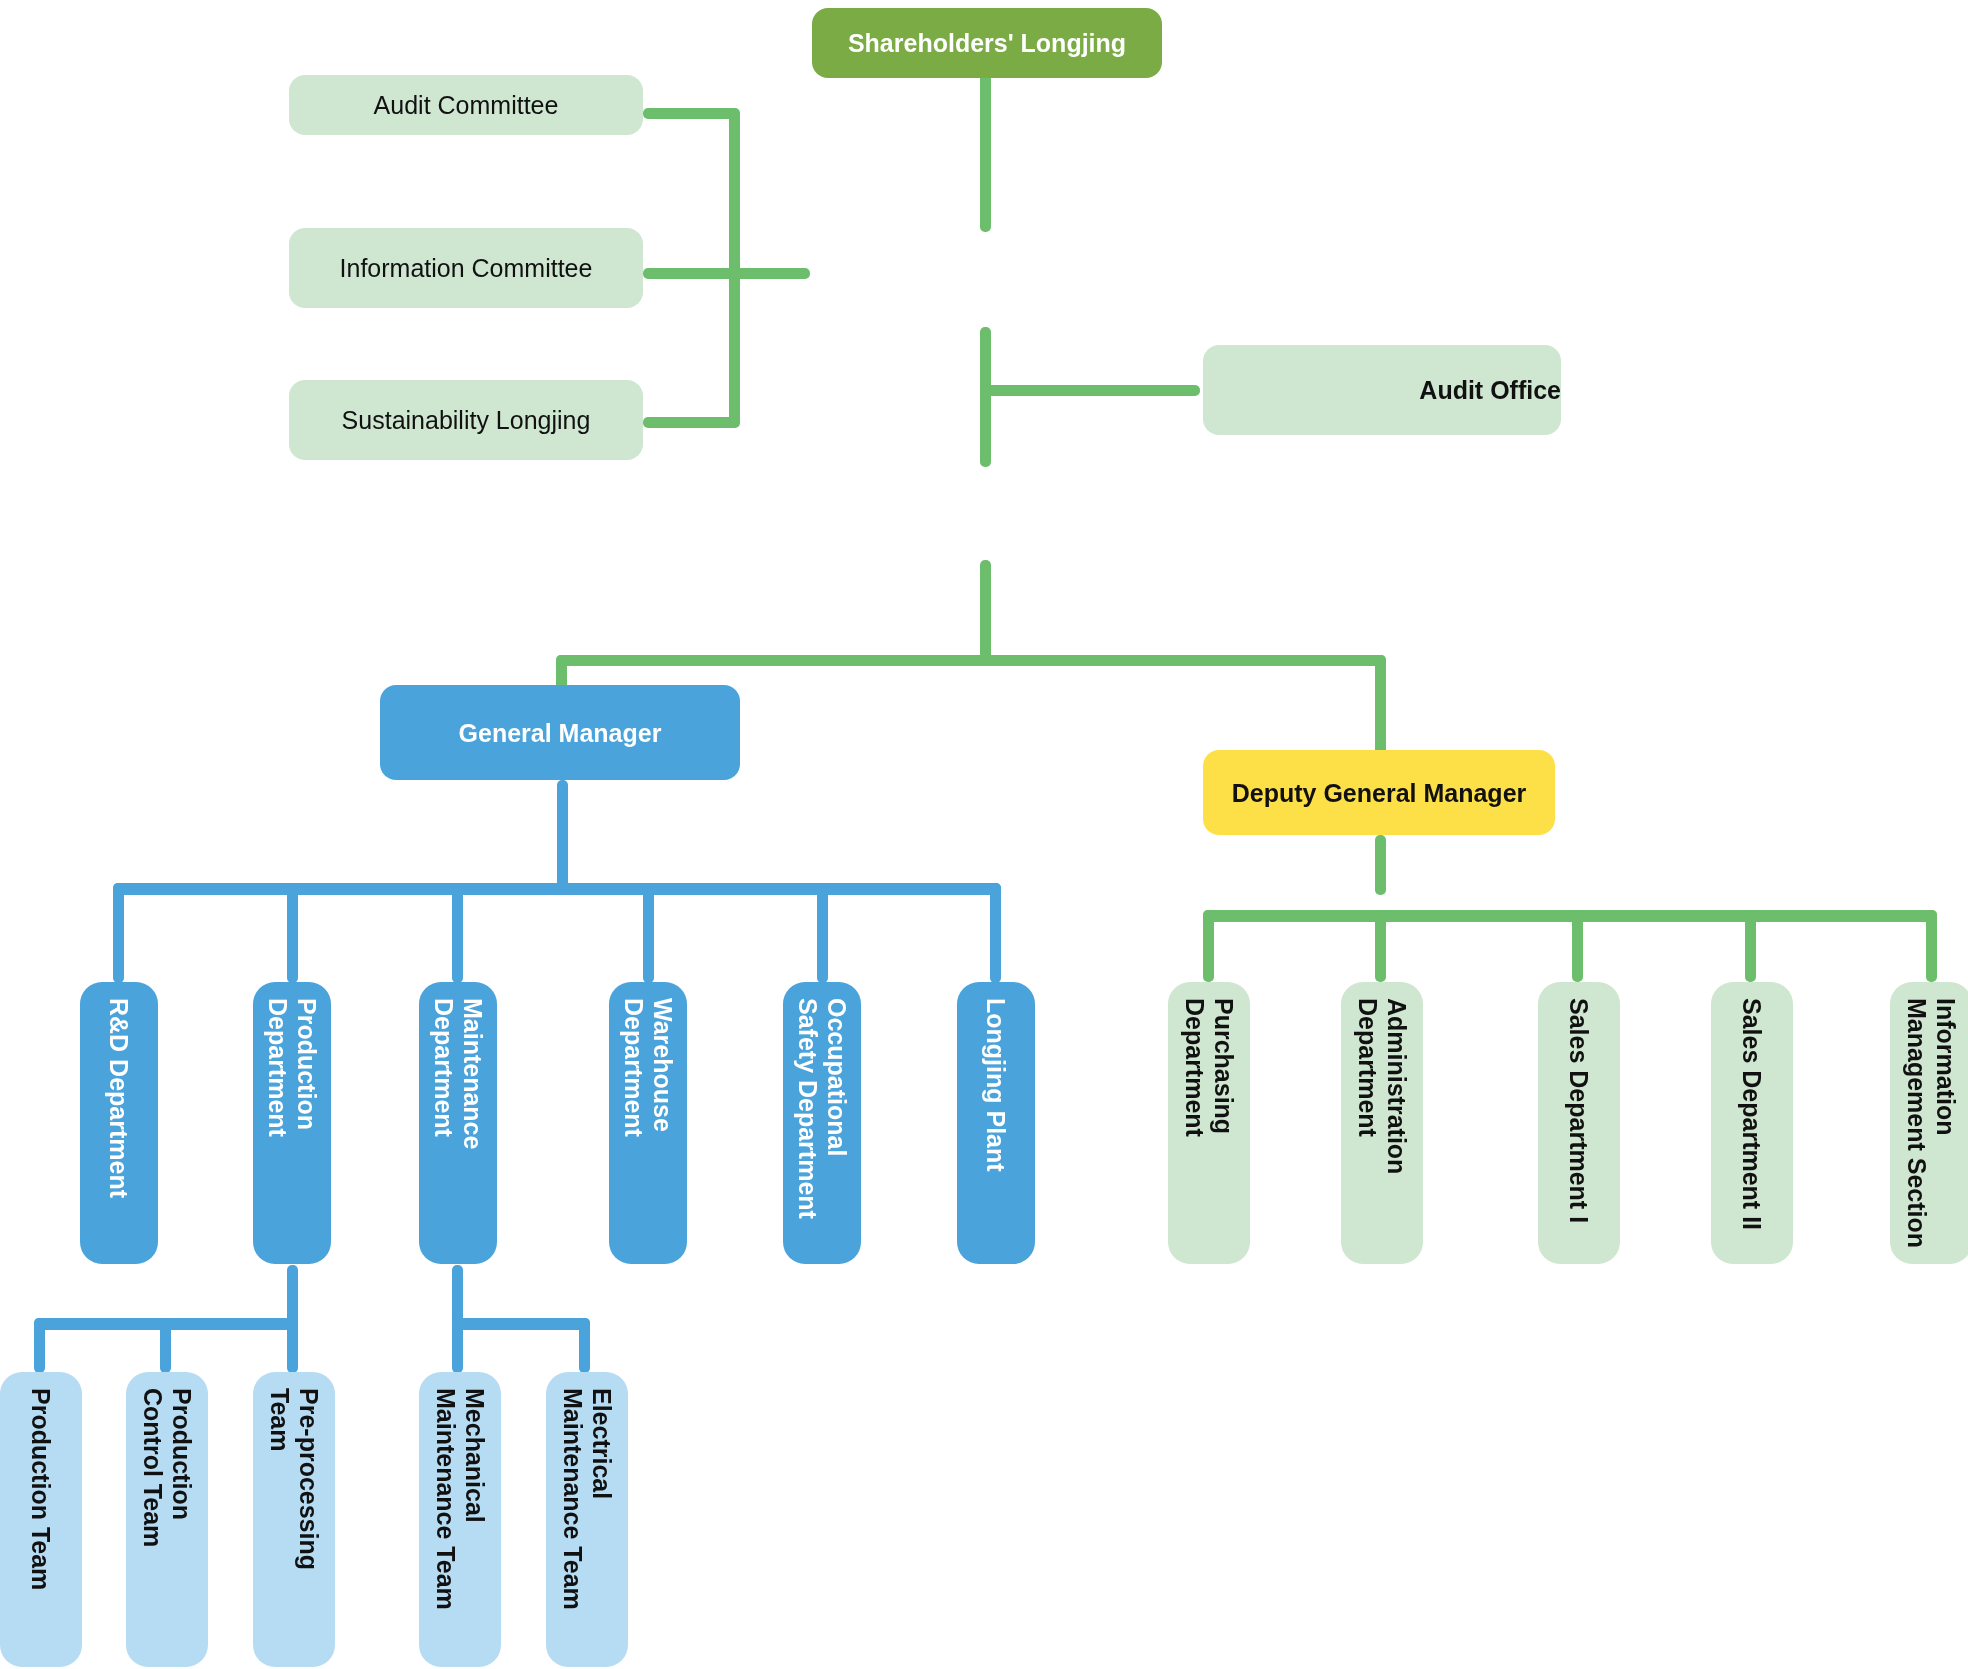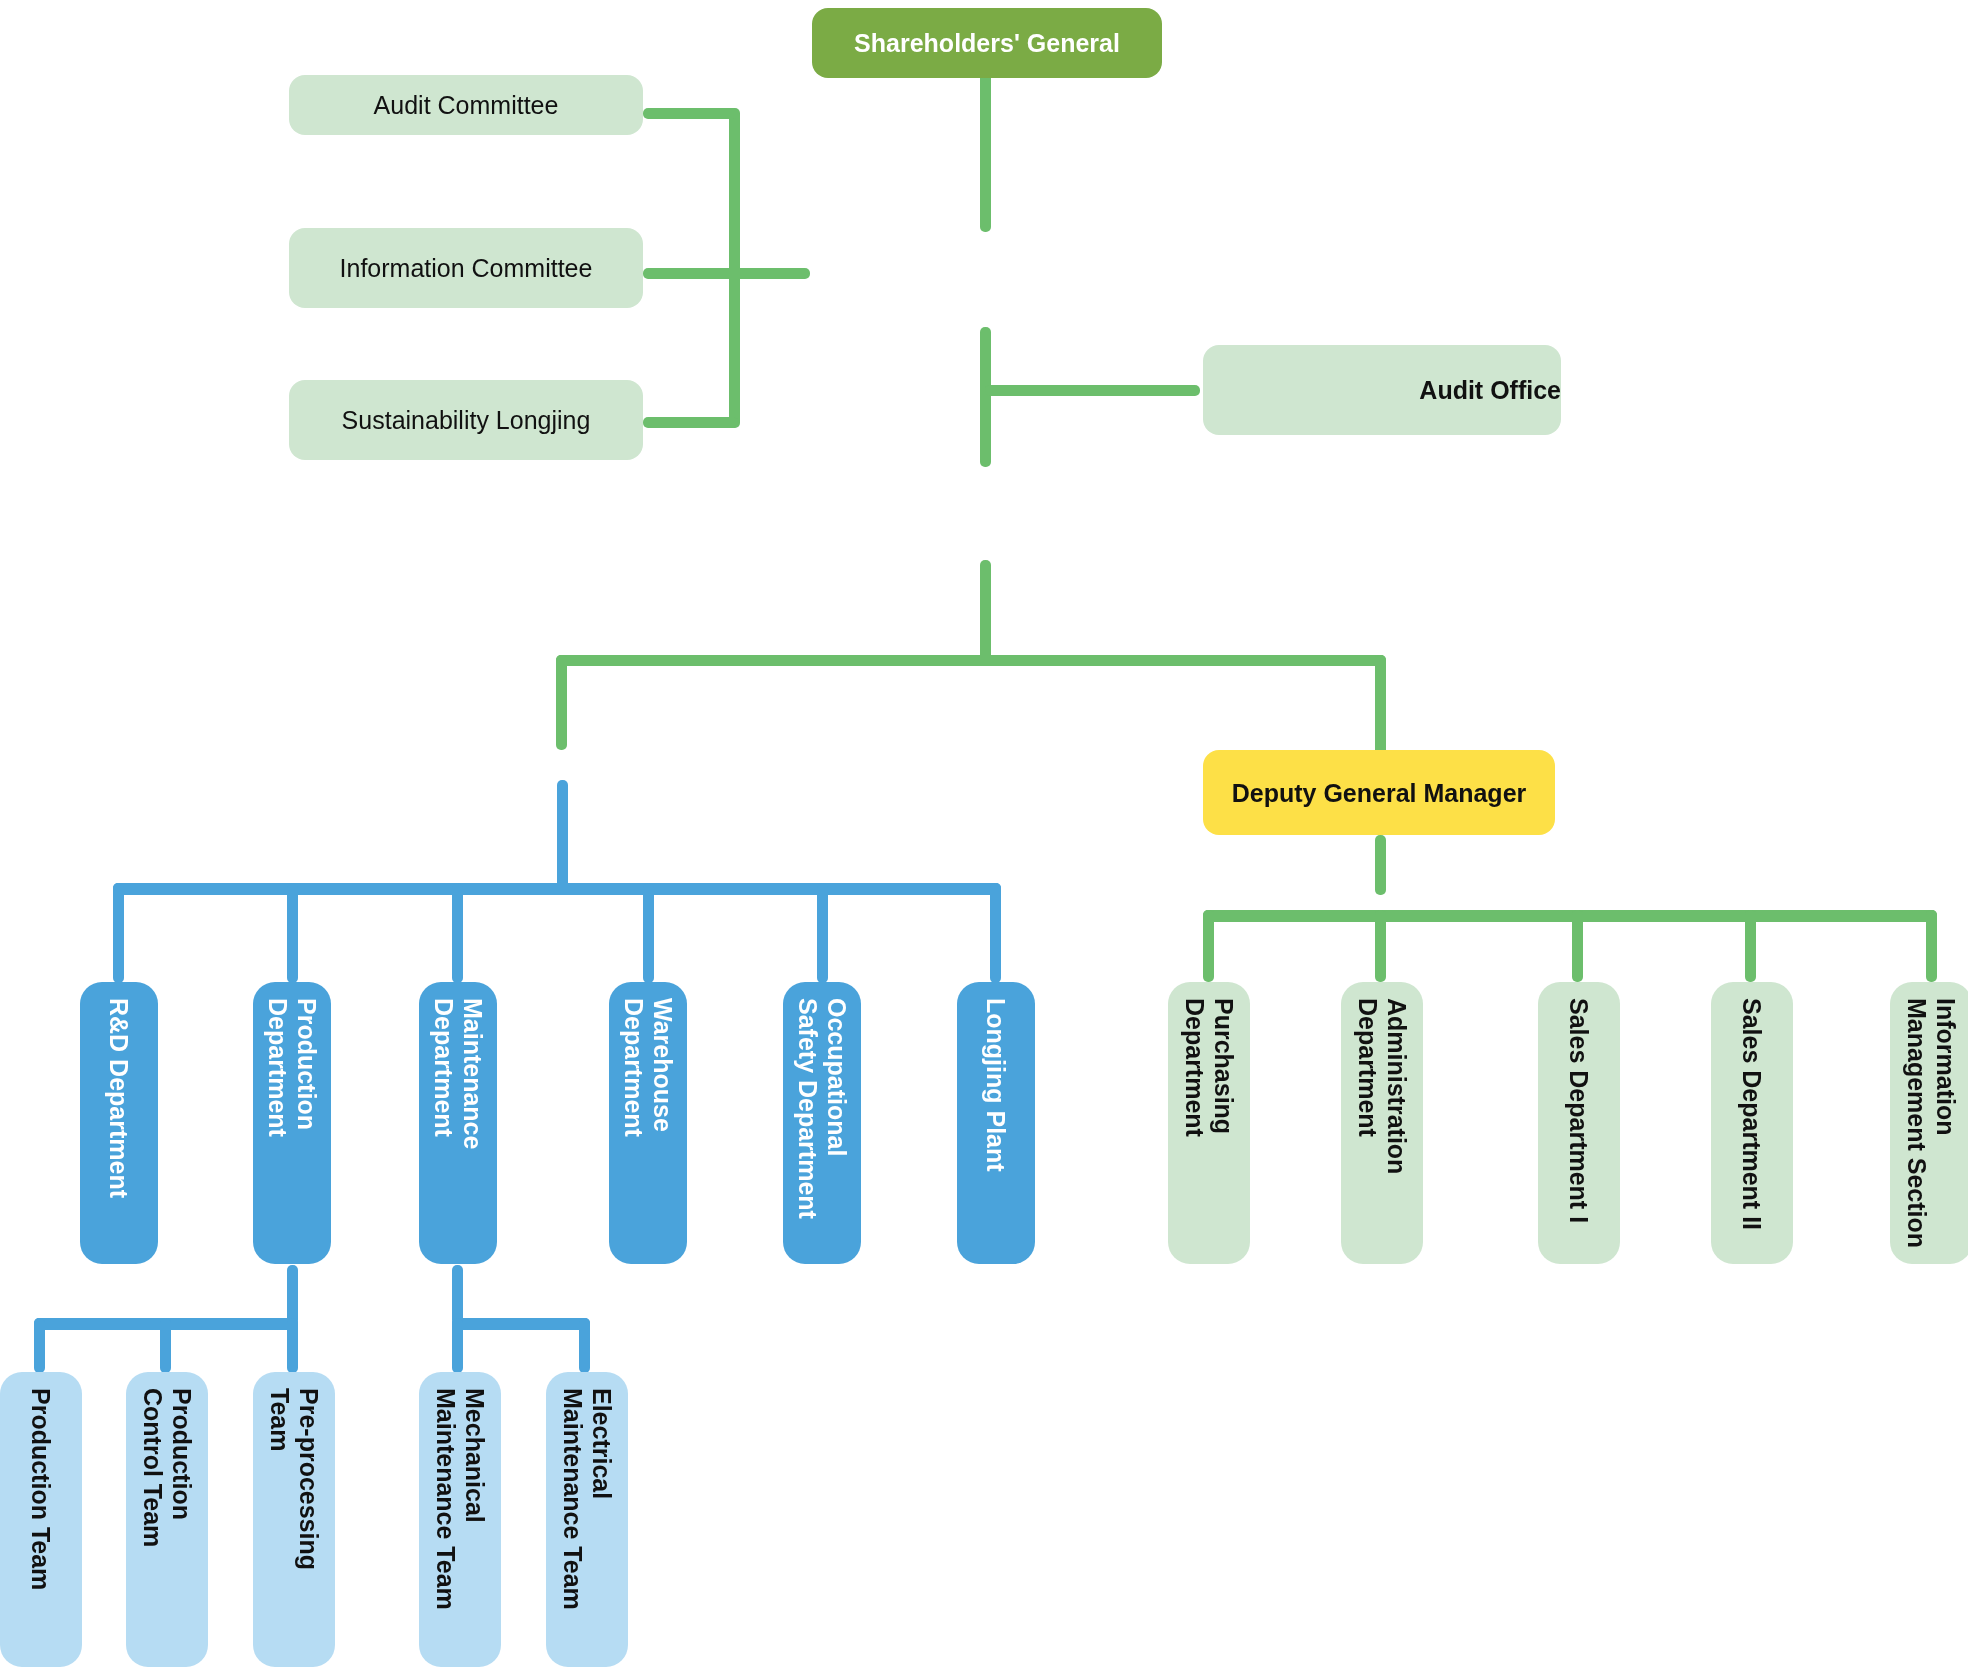--- a/index.html
+++ b/index.html
@@ -106,41 +106,44 @@
   <div class="conn blue" style="left:34px; top:1318px; width:11px; height:55px;"></div>
   <div class="conn blue" style="left:160px; top:1318px; width:11px; height:55px;"></div>
   <div class="conn blue" style="left:287px; top:1318px; width:11px; height:55px;"></div>
 
   <div class="conn blue" style="left:452px; top:1265px; width:11px; height:60px;"></div>
   <div class="conn blue" style="left:452px; top:1318px; width:138px; height:12px;"></div>
   <div class="conn blue" style="left:452px; top:1318px; width:11px; height:55px;"></div>
   <div class="conn blue" style="left:579px; top:1318px; width:11px; height:55px;"></div>
 
   <div class="node dark-green" style="left:812px; top:8px; width:350px; height:70px; font-size:25px; font-weight:600;">
-    <span class="label">Shareholders'  General</span>
+    <span class="label">Shareholders'  Longjing</span>
   </div>
 
 
 
   <div class="node light-green" style="left:1203px; top:345px; width:358px; height:90px; font-size:25px; font-weight:700;justify-content:flex-end;">
     <span class="label">Audit Office</span>
   </div>
 
   <div class="node light-green" style="left:289px; top:75px; width:354px; height:60px; font-size:25px;">
     <span class="label">Audit Committee</span>
   </div>
 
   <div class="node light-green" style="left:289px; top:228px; width:354px; height:80px; font-size:25px;">
     <span class="label">Information Committee</span>
   </div>
 
   <div class="node light-green" style="left:289px; top:380px; width:354px; height:80px; font-size:25px;">
     <span class="label">Sustainability Longjing</span>
   </div>
 
+  <div class="node blue" style="left:380px; top:685px; width:360px; height:95px; font-size:25px; font-weight:700;">
+    <span class="label">General Manager</span>
+  </div>
 
   <div class="node mid-green" style="left:1203px; top:750px; width:352px; height:85px; font-size:25px; font-weight:600;">
     <span class="label">Deputy General Manager</span>
   </div>
 
   <div class="node blue vertical" style="left:80px; top:982px; width:78px; height:282px; font-size:25px; font-weight:600;">
     <span class="label">R&amp;D Department</span>
   </div>
 
   <div class="node blue vertical" style="left:253px; top:982px; width:78px; height:282px; font-size:25px; font-weight:600;">

